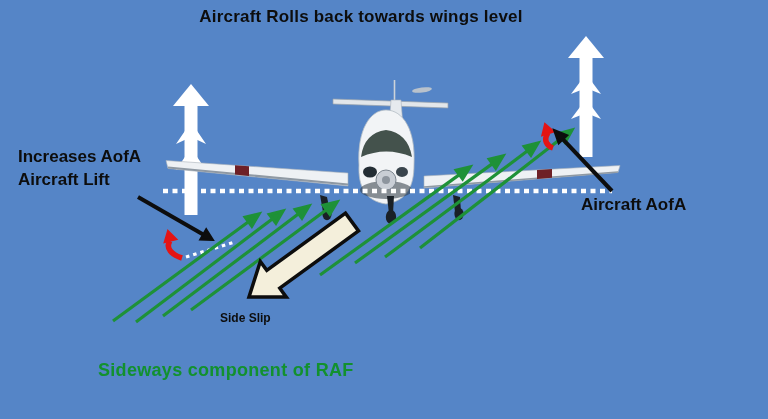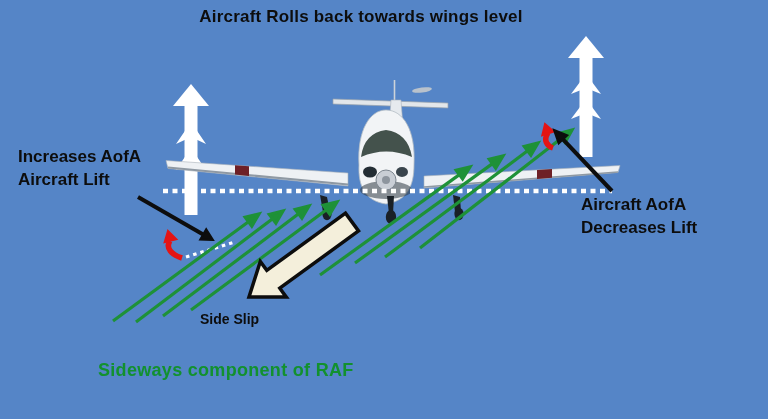--- a/index.html
+++ b/index.html
@@ -4,21 +4,21 @@
 <style>
   html,body{margin:0;padding:0;}
   body{width:768px;height:419px;overflow:hidden;font-family:"Liberation Sans",sans-serif;}
   .stage{position:relative;width:768px;height:419px;background:#5585c7;}
   .stage svg{position:absolute;left:0;top:0;}
   .txt{position:absolute;font-weight:bold;color:#0d0d0d;z-index:5;}
   .title{left:0;top:7px;width:722px;text-align:center;font-size:17px;letter-spacing:.2px;}
   .ann{font-size:17px;line-height:23px;}
   .left-ann{left:18px;top:145px;}
   .right-ann{left:581px;top:193px;}
-  .sideslip{left:200px;top:311px;font-size:14px;text-align:right;}
+  .sideslip{left:220px;top:311px;font-size:12px;text-align:right;}
   .raf{left:98px;top:360px;font-size:18px;color:#12912e;letter-spacing:.3px;}
 </style>
 </head>
 <body>
 
 <div class="stage" style="background: rgb(85, 133, 199);">
 
 <svg width="768" height="419" viewBox="0 0 768 419">
 
   <g stroke="none" fill="#ffffff">
@@ -146,20 +146,19 @@
 
   <div class="txt title">Aircraft Rolls back towards wings level</div>
 
   <div class="txt ann left-ann">
     <div>Increases AofA</div>
     <div>Aircraft Lift</div>
   </div>
 
   <div class="txt ann right-ann">
     <div>Aircraft AofA</div>
-    <div>Decreases Lift</div>
   </div>
 
   <div class="txt sideslip">Side Slip</div>
 
   <div class="txt raf" style="color: rgb(18, 145, 46);">Sideways component of RAF</div>
 
 </div>
 
 </body></html>

